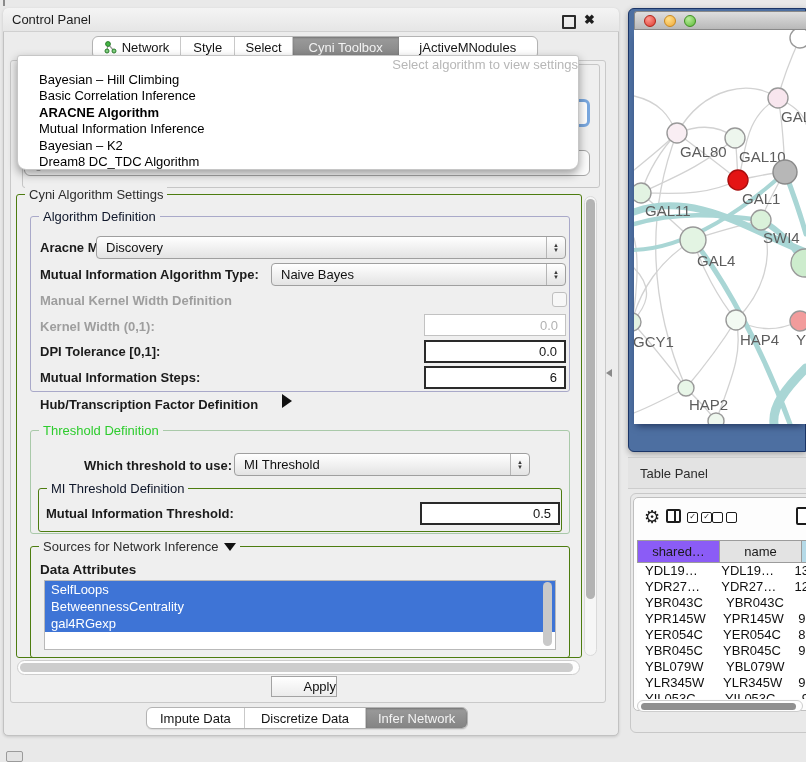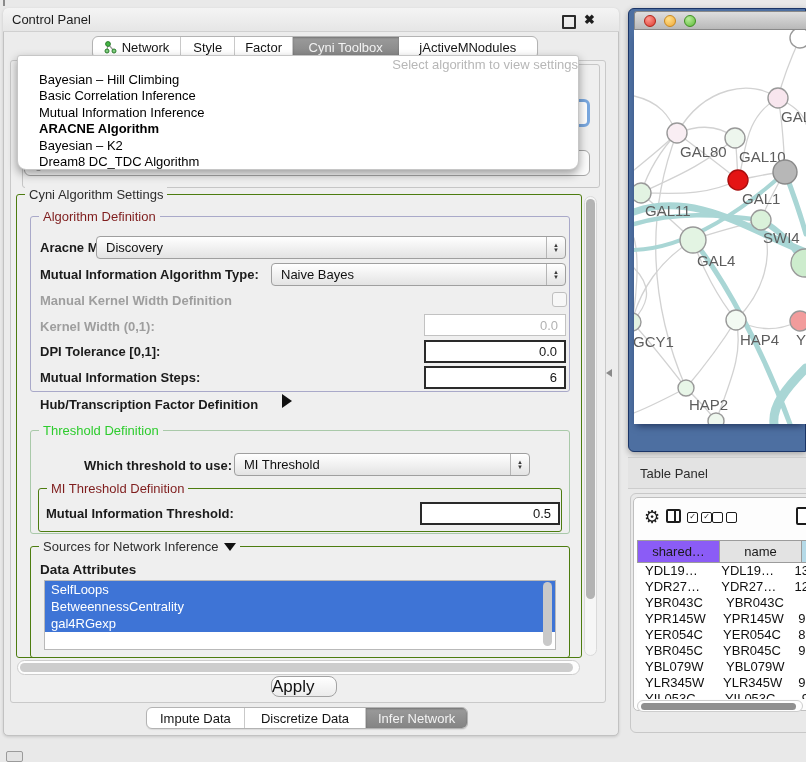--- a/index.html
+++ b/index.html
@@ -19,40 +19,40 @@
             font-size:13px;align-items:stretch;box-shadow:0 1px 1px rgba(0,0,0,.08)}
   .tabseg{display:flex;align-items:center;justify-content:center;gap:5px;border-right:1px solid #c9c9c9;
           color:#141414;white-space:nowrap}
   .tabseg:last-child{border-right:none}
   .tabseg.sel{background:linear-gradient(#9b9b9b,#848484);color:#f3f3f3;border-right:none;
               box-shadow:inset 0 1px 2px rgba(0,0,0,.25)}
   
   .innerpanel{left:10px;top:60px;width:596px;height:643px;background:#efefef;border:1px solid #c9c9c9;border-radius:3px}
   .group{border:1px solid #4d7c0f;border-radius:3px}
   .gtitle{position:absolute;top:-8px;left:8px;background:#efefef;padding:0 4px;font-size:13px;white-space:nowrap;color:#2e2e2e}
-  .gtitle.blue{color:#7f1d1d}
+  .gtitle.blue{color:#0f172a}
   .gtitle.green{color:#2ecc2e}
   .lbl{font-size:13px;font-weight:bold;color:#1b1b1b;white-space:nowrap}
   .lbl.dis{color:#9e9e9e}
   .combo{background:linear-gradient(#ffffff,#e3e3e3);border:1px solid #9f9f9f;border-radius:4px;
          font-size:13px;color:#111;display:flex;align-items:center;padding-left:9px}
   .spin{position:absolute;right:0;top:0;bottom:0;width:18px;border-left:1px solid #b5b5b5;
         display:flex;flex-direction:column;align-items:center;justify-content:center;color:#3a3a3a}
   .spin span{font-size:6px;line-height:5px}
   .tfield{background:#fff;border:2px solid #2a2a2a;font-size:13px;color:#151515;
           display:flex;align-items:center;justify-content:flex-end;padding:0 7px}
   .tfield.off{border:1px solid #c2c2c2;color:#b2b2b2}
   .checkbox{background:#f7f7f7;border:1px solid #bfbfbf;border-radius:3px}
   .attr{height:17px;line-height:17px;padding-left:6px;background:#3e74d6;color:#fff;font-size:13px;white-space:nowrap;overflow:hidden}
   .vtrack{background:#f6f6f6;border:1px solid #dadada;border-radius:7px}
   .vthumb{background:#b3b3b3;border-radius:5px}
   .htrack{background:#fdfdfd;border:1px solid #cdcdcd;border-radius:8px}
   .hthumb{background:#cdcdcd;border-radius:5px}
-  .applybtn{background:linear-gradient(#ffffff,#ebebeb);border:1px solid #a3a3a3;border-radius:8px;
-            font-size:17px;color:#111;display:flex;align-items:center;justify-content:flex-start}
+  .applybtn{background:linear-gradient(#ffffff,#ebebeb);border:1px solid #a3a3a3;border-radius:0;
+            font-size:13px;color:#111;display:flex;align-items:center;justify-content:flex-end}
   
   .ddl{left:17px;top:55px;width:562px;height:115px;background:#fff;border:1px solid #c6c6c6;
        border-radius:3px 3px 9px 9px;box-shadow:0 4px 10px rgba(0,0,0,.38);z-index:30}
   .ddl .ph{color:#b7b7b7;font-size:13px;text-align:right;padding-top:1px}
   .ddl .it{font-size:13px;line-height:16.4px;padding-left:21px;color:#000;white-space:nowrap}
   .ddl .it.sel{font-weight:bold}
   
   .netwin{left:628px;top:8px;width:178px;height:444px;background:#4d6fa1;border:1px solid #1b3567;
           border-radius:6px 0 0 6px;box-shadow:0 2px 6px rgba(0,0,0,.3)}
   .nettitle{left:634px;top:11px;width:172px;height:19px;background:linear-gradient(#dedede,#b9b9b9);
@@ -95,21 +95,21 @@
       <circle cx="4" cy="3" r="2.4" fill="#46b646" stroke="#2c7c2c"></circle>
       <circle cx="3" cy="10" r="2" fill="#7fd07f" stroke="#2c7c2c"></circle>
       <circle cx="10" cy="10" r="2" fill="#7fd07f" stroke="#2c7c2c"></circle>
     </svg>
     <span>Network</span>
   </div>
   <div class="tabseg" style="width:54px">
       <span>Style</span>
     </div>
   <div class="tabseg" style="width:57px">
-      <span>Factor</span>
+      <span>Select</span>
     </div>
   <div class="tabseg sel" style="width:107px">
       <span>Cyni Toolbox</span>
     </div>
   <div class="tabseg" style="width:140px">
       <span>jActiveMNodules</span>
     </div>
 </div>
 
 <div class="abs innerpanel"></div>
@@ -220,22 +220,22 @@
 </div>
 
 <div class="abs" style="left:606px;top:369px;width:0;height:0;border-right:6px solid #8a8a8a;border-top:4px solid transparent;border-bottom:4px solid transparent"></div>
 
 <div class="abs ddl">
   <div class="ph">Select algorithm to view settings</div>
   <div>
 
   <div class="it">Bayesian – Hill Climbing</div>
       <div class="it">Basic Correlation Inference</div>
+      <div class="it sel">ARACNE Algorithm</div>
       <div class="it">Mutual Information Inference</div>
-      <div class="it sel">ARACNE Algorithm</div>
       <div class="it">Bayesian – K2</div>
       <div class="it">Dream8 DC_TDC Algorithm</div>
     </div>
 </div>
 
 <div class="abs netwin"></div>
 <div class="abs nettitle">
   <span class="light" style="background:radial-gradient(circle at 35% 30%,#ff9a90,#dd3b30);border:1px solid #b02318"></span>
   <span class="light" style="background:radial-gradient(circle at 35% 30%,#ffe08a,#f0a93a);border:1px solid #c98a20"></span>
   <span class="light" style="background:radial-gradient(circle at 35% 30%,#b8ec9a,#5fbb3a);border:1px solid #3f8f22"></span>

